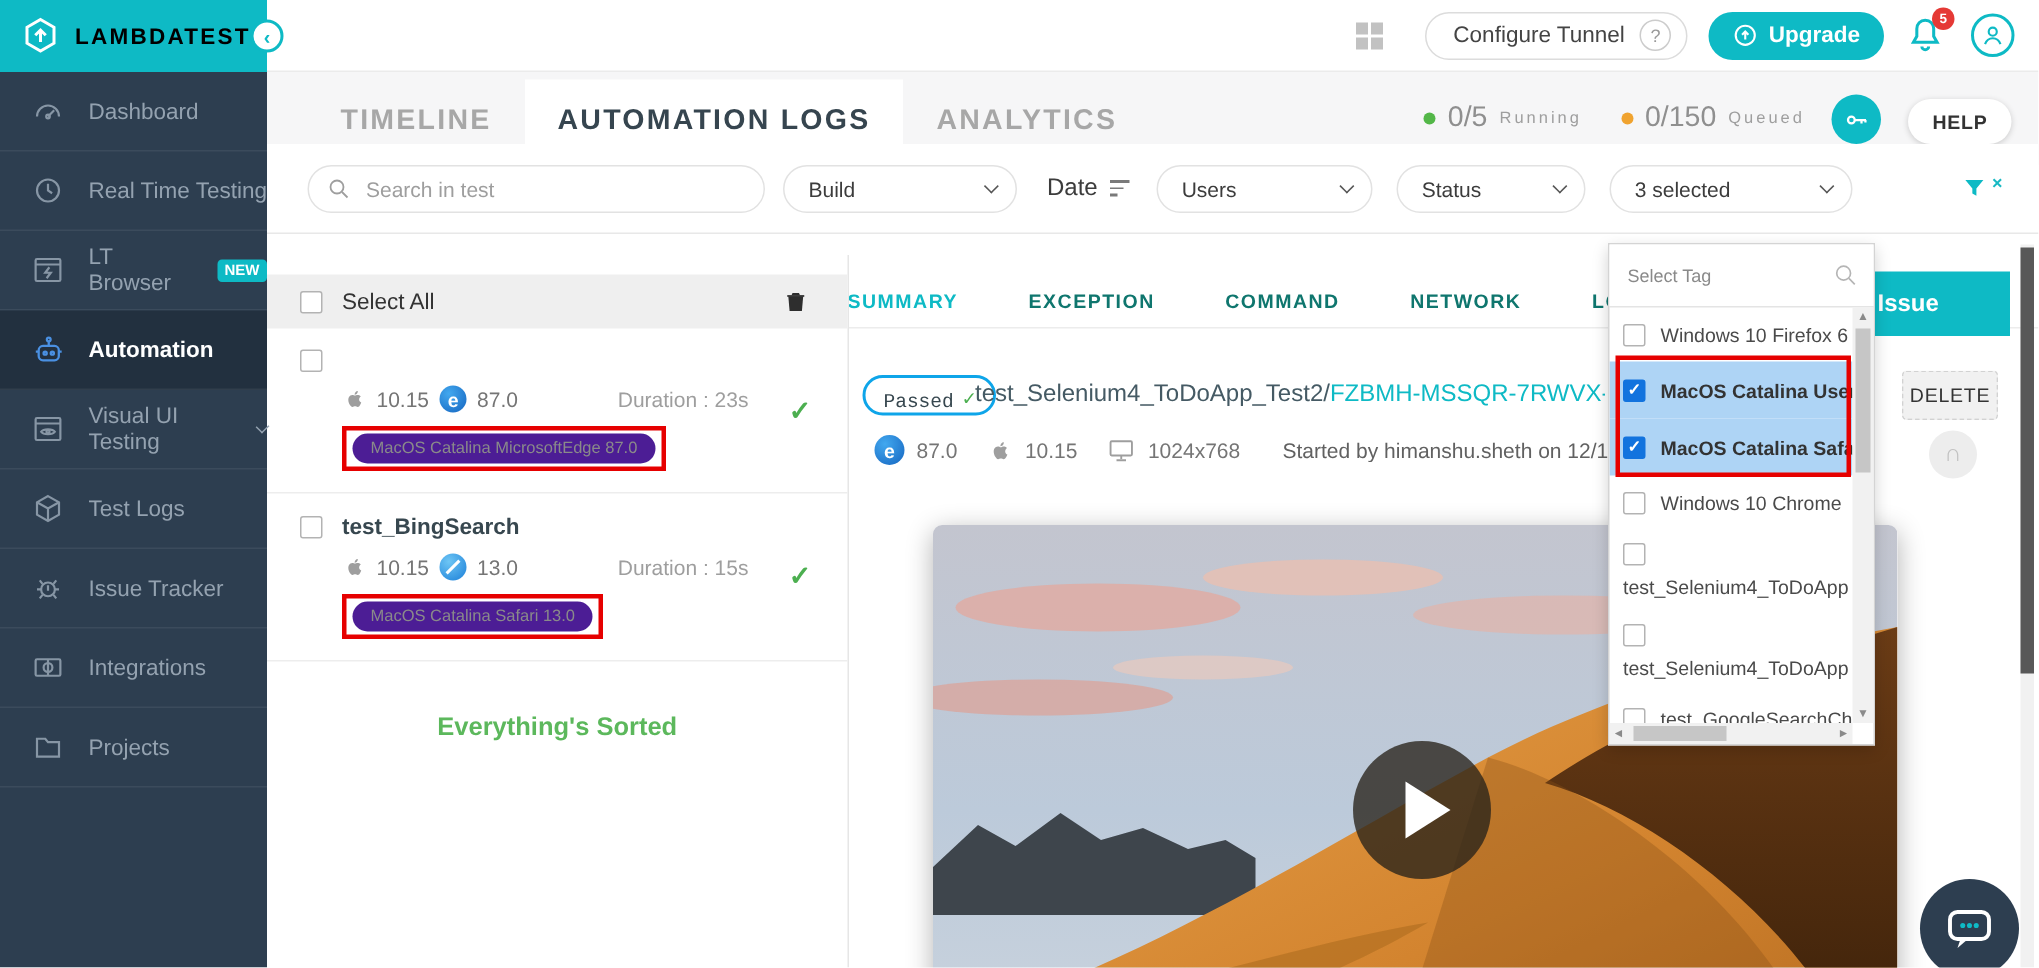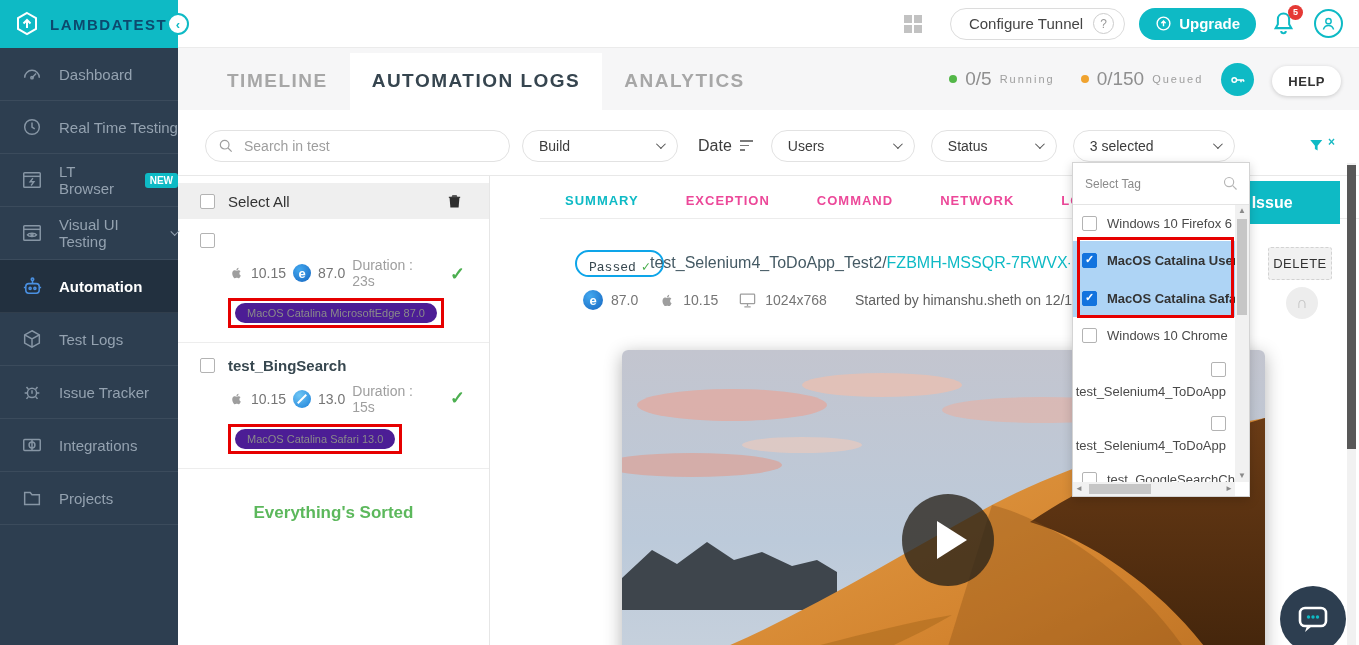--- a/index.html
+++ b/index.html
@@ -2,21 +2,21 @@
 <html><head>
 <meta charset="utf-8">
 <style>
   * { margin:0; padding:0; box-sizing:border-box; }
   html,body { width:1359px; height:645px; overflow:hidden; background:#fff;
     font-family:"Liberation Sans", sans-serif; position:relative; }
 
   
   .sidebar { position:absolute; left:0; top:0; width:178px; height:645px; background:#2d3e50; z-index:20; }
   .logo-bar { height:48px; background:#0ebac5; display:flex; align-items:center; padding-left:14px; gap:10px; position:relative; }
-  .logo-text { color:#0c4a6e; font-weight:700; font-size:15px; letter-spacing:1.5px; }
+  .logo-text { color:#000000; font-weight:700; font-size:15px; letter-spacing:1.5px; }
   .collapse-btn { position:absolute; right:-11px; top:13px; width:22px; height:22px; border-radius:50%;
     background:#fff; border:2px solid #0ebac5; color:#0ebac5; font-size:13px; font-weight:700;
     display:flex; align-items:center; justify-content:center; line-height:1; }
   .nav-item { height:53px; display:flex; align-items:center; padding-left:20px; gap:15px;
     border-bottom:1px solid rgba(255,255,255,0.07); cursor:pointer; }
   .nav-item .nav-label { color:#94a2b0; font-size:15px; }
   .nav-item.active { background:#22303f; }
   .nav-item.active .nav-label { color:#ffffff; font-weight:700; }
   .nav-icon { width:24px; height:24px; flex:none; display:flex; align-items:center; justify-content:center; }
   .nav-icon svg { stroke:#8796a5; fill:none; stroke-width:1.6; }
@@ -51,21 +51,21 @@
   .dot { width:8px; height:8px; border-radius:50%; }
   .dot.green { background:#53b748; } .dot.orange { background:#f0a32f; }
   .run-val { font-size:19px; color:#8f8f8f; }
   .run-lbl { font-size:11px; letter-spacing:2px; color:#9e9e9e; font-weight:400; margin-right:18px; }
   .key-circle { width:33px; height:33px; border-radius:50%; background:#0ebac5; display:flex; align-items:center; justify-content:center; margin:0 18px 14px 0; }
   .key-circle svg { stroke:#fff; stroke-width:2; fill:none; }
   .help-btn { height:30px; border-radius:15px; background:#fff; box-shadow:0 1px 4px rgba(0,0,0,.18); color:#333;
     font-size:13px; font-weight:700; letter-spacing:.5px; padding:0 16px; display:flex; align-items:center; margin:0 18px 14px 0; }
 
   
-  .filterbar { position:absolute; left:178px; top:116px; right:0; height:60px; background:#fff; border-bottom:1px solid #e8e8e8;
+  .filterbar { position:absolute; left:178px; top:96px; right:0; height:60px; background:#fff; border-bottom:1px solid #e8e8e8;
     display:flex; align-items:center; z-index:5; }
   .search-wrap { position:relative; margin-left:27px; }
   .search-input { width:305px; height:32px; border:1px solid #e2e2e2; border-radius:16px; padding:0 14px 0 38px;
     font-size:14px; color:#444; outline:none; font-family:inherit; }
   .search-input::placeholder { color:#9e9e9e; }
   .search-wrap svg { position:absolute; left:13px; top:8px; stroke:#9e9e9e; fill:none; stroke-width:1.8; }
   .filter-pill { height:32px; border:1px solid #e2e2e2; border-radius:16px; background:#fff; display:flex; align-items:center;
     justify-content:space-between; font-size:14px; color:#3c3c3c; padding:0 14px 0 16px; cursor:pointer; }
   .chev { width:7px; height:7px; border-right:1.8px solid #555; border-bottom:1.8px solid #555; transform:rotate(45deg) translateY(-2px); }
   .pill-build { width:156px; margin-left:12px; }
@@ -73,21 +73,21 @@
   .sort-icon { display:flex; flex-direction:column; gap:2.5px; }
   .sort-icon i { height:1.8px; background:#7a7a7a; display:block; }
   .sort-icon i:nth-child(1){width:13px;} .sort-icon i:nth-child(2){width:9px;} .sort-icon i:nth-child(3){width:5px;}
   .pill-users { width:144px; margin-left:18px; }
   .pill-status { width:126px; margin-left:16px; }
   .pill-tags { width:162px; margin-left:16px; }
   .funnel-wrap { margin-left:auto; margin-right:24px; display:flex; align-items:flex-start; gap:2px; cursor:pointer; }
   .funnel-x { color:#19b9c3; font-size:12px; font-weight:700; margin-top:-2px; }
 
   
-  .listpanel { position:absolute; left:178px; top:170px; width:312px; bottom:0; background:#fff; border-right:1px solid #e6e6e6; z-index:4; }
+  .listpanel { position:absolute; left:178px; top:170px; width:388px; bottom:0; background:#fff; border-right:1px solid #e6e6e6; z-index:4; }
   .select-all-row { margin-top:13px; height:36px; background:#efefef; display:flex; align-items:center; padding:0 26px 0 22px; gap:13px; }
   .select-all-row .sa-label { font-size:15px; color:#333; flex:1; }
   .cb { width:15px; height:15px; border:1.5px solid #b3b3b3; border-radius:2px; background:#fff; display:inline-block; flex:none; cursor:pointer; }
   .cb.checked { background:#1273de; border-color:#1273de; position:relative; }
   .cb.checked::after { content:"✓"; position:absolute; left:2px; top:-1px; color:#fff; font-size:11px; font-weight:700; }
   .trash-btn { cursor:pointer; display:flex; }
   .test-item { padding:14px 26px 14px 22px; border-bottom:1px solid #ededed; position:relative; }
   .t-head { display:flex; align-items:center; gap:13px; }
   .t-name { font-size:15px; font-weight:700; color:#37474f; }
   .t-env { margin-left:28px; margin-top:9px; display:flex; align-items:center; gap:7px; }
@@ -100,21 +100,21 @@
   .t-check { position:absolute; right:24px; top:44px; color:#4caf50; font-size:18px; font-weight:700; }
   .t-tagline { margin-left:28px; margin-top:9px; }
   .red-frame { display:inline-block; border:3px solid #e60000; padding:2px 4px; }
   .tag-chip { display:inline-block; background:#4c1d95; border-radius:11px; padding:4px 12px; font-size:11px; color:#8a8a8a; white-space:nowrap; }
   .sorted-msg { text-align:center; margin-top:34px; color:#5cb85c; font-size:17px; font-weight:700; }
 
   
   .mainpanel { position:absolute; left:540px; top:170px; right:0; bottom:0; background:#fff; z-index:3; }
   .subtabs { margin-top:13px; height:36px; display:flex; align-items:center; gap:47px; padding-left:25px;
     border-bottom:1px solid #ececec; white-space:nowrap; }
-  .subtab { font-size:13px; font-weight:700; letter-spacing:1px; color:#ec4899; cursor:pointer; }
+  .subtab { font-size:13px; font-weight:700; letter-spacing:1px; color:#0f766e; cursor:pointer; }
   .subtab.active { color:#0ebac5; }
   .passed-pill { position:absolute; left:35px; top:80px; border:2px solid #0ea5e9; border-radius:15px; height:27px;
     display:flex; align-items:flex-end; gap:6px; padding:0 12px; font-size:13px; color:#37474f;font-family:Liberation Mono, monospace; }
   .passed-check { color:#4caf50; font-weight:700; font-size:14px; }
   .detail-title { position:absolute; left:110px; top:84px; width:420px; overflow:hidden; white-space:nowrap; font-size:16px; color:#455a64; }
   .detail-title .tid { color:#0ebac5; }
   .env-row { position:absolute; left:43px; top:120px; display:flex; align-items:center; gap:8px; }
   .env-row .e-ver { font-size:14px; color:#757575; margin-right:12px; }
   .monitor-icon svg { stroke:#9e9e9e; fill:none; stroke-width:1.6; }
   .started-by { position:absolute; left:315px; top:122px; width:217px; overflow:hidden; white-space:nowrap; font-size:14px; color:#616161; }
@@ -140,21 +140,21 @@
   .tag-dropdown { position:absolute; left:1072px; top:162px; width:178px; height:335px; background:#fff;
     border:1px solid #d4d4d4; box-shadow:0 3px 10px rgba(0,0,0,.18); z-index:40; }
   .dd-search { position:relative; height:42px; border-bottom:1px solid #e4e4e4; }
   .dd-search input { width:100%; height:100%; border:none; outline:none; padding:0 34px 0 12px; font-size:12px; color:#444; font-family:inherit; }
   .dd-search input::placeholder { color:#8a8a8a; }
   .dd-search svg { position:absolute; right:10px; top:12px; stroke:#b5b5b5; fill:none; stroke-width:1.6; }
   .dd-list { position:absolute; left:0; top:42px; right:14px; bottom:14px; overflow:hidden; }
   .dd-row { display:flex; align-items:center; gap:10px; padding:0 9px; height:36px; font-size:13px; color:#4a4a4a;
     white-space:nowrap; overflow:hidden; cursor:pointer; }
   .dd-row.sel { background:#aed4f5; height:38px; font-weight:700; color:#333; }
-  .dd-row.wrap { height:54px; flex-direction:column; align-items:flex-end; justify-content:center; gap:7px; }
+  .dd-row.wrap { height:54px; flex-direction:column; align-items:flex-start; justify-content:center; gap:7px; }
   .dd-red-box { position:absolute; left:4px; top:74px; width:157px; height:81px; border:3px solid #e60000; z-index:5; pointer-events:none; }
   .dd-vscroll { position:absolute; right:0; top:42px; width:14px; bottom:14px; background:#f1f1f1; }
   .dd-vscroll .arrow { position:absolute; left:0; width:14px; height:12px; color:#8a8a8a; font-size:8px; text-align:center; line-height:12px; cursor:pointer; }
   .dd-vscroll .up { top:0; } .dd-vscroll .down { bottom:0; }
   .dd-vscroll .vthumb { position:absolute; left:2px; top:14px; width:10px; height:96px; background:#c6c6c6; }
   .dd-hscroll { position:absolute; left:0; right:14px; bottom:0; height:14px; background:#f1f1f1; }
   .dd-hscroll .arrow { position:absolute; top:0; width:12px; height:14px; color:#8a8a8a; font-size:8px; text-align:center; line-height:14px; cursor:pointer; }
   .dd-hscroll .left { left:0; } .dd-hscroll .right { right:0; }
   .dd-hscroll .hthumb { position:absolute; left:16px; top:2px; width:62px; height:10px; background:#c6c6c6; }
 
@@ -200,44 +200,44 @@
     <span class="nav-icon">
         <svg width="22" height="22" viewBox="0 0 24 24">
           <rect x="3" y="4" width="18" height="16" rx="1"></rect>
           <path d="M3 8h18"></path>
           <path d="M13 10l-3 4h4l-3 4"></path>
         </svg>
       </span>
     <span class="nav-label">LT Browser</span>
     <span class="new-badge">NEW</span>
   </div>
-  <div class="nav-item">
-    <span class="nav-icon">
-        <svg width="22" height="22" viewBox="0 0 24 24">
-          <rect x="3" y="4" width="18" height="16" rx="1"></rect>
-          <path d="M3 8h18"></path>
-          <path d="M7 14c1.6-2.4 8.4-2.4 10 0-1.6 2.4-8.4 2.4-10 0z"></path>
-          <circle cx="12" cy="14" r="1.1"></circle>
-        </svg>
-      </span>
-    <span class="nav-label">Visual UI Testing</span>
-    <span class="side-chev"></span>
-  </div>
   <div class="nav-item active">
     <span class="nav-icon">
         <svg width="23" height="23" viewBox="0 0 24 24">
           <rect x="5" y="9" width="14" height="10" rx="3"></rect>
           <circle cx="9.5" cy="14" r="1.1"></circle>
           <circle cx="14.5" cy="14" r="1.1"></circle>
           <path d="M12 9V6"></path>
           <circle cx="12" cy="4.5" r="1.3"></circle>
           <path d="M5 13H3M21 13h-2"></path>
         </svg>
       </span>
     <span class="nav-label">Automation</span>
+  </div>
+  <div class="nav-item">
+    <span class="nav-icon">
+        <svg width="22" height="22" viewBox="0 0 24 24">
+          <rect x="3" y="4" width="18" height="16" rx="1"></rect>
+          <path d="M3 8h18"></path>
+          <path d="M7 14c1.6-2.4 8.4-2.4 10 0-1.6 2.4-8.4 2.4-10 0z"></path>
+          <circle cx="12" cy="14" r="1.1"></circle>
+        </svg>
+      </span>
+    <span class="nav-label">Visual UI Testing</span>
+    <span class="side-chev"></span>
   </div>
   <div class="nav-item">
     <span class="nav-icon">
         <svg width="22" height="22" viewBox="0 0 24 24">
           <path d="M12 3l8 4.5v9L12 21l-8-4.5v-9L12 3z"></path>
           <path d="M4 7.5l8 4.5 8-4.5M12 12v9"></path>
         </svg>
       </span>
     <span class="nav-label">Test Logs</span>
   </div>

